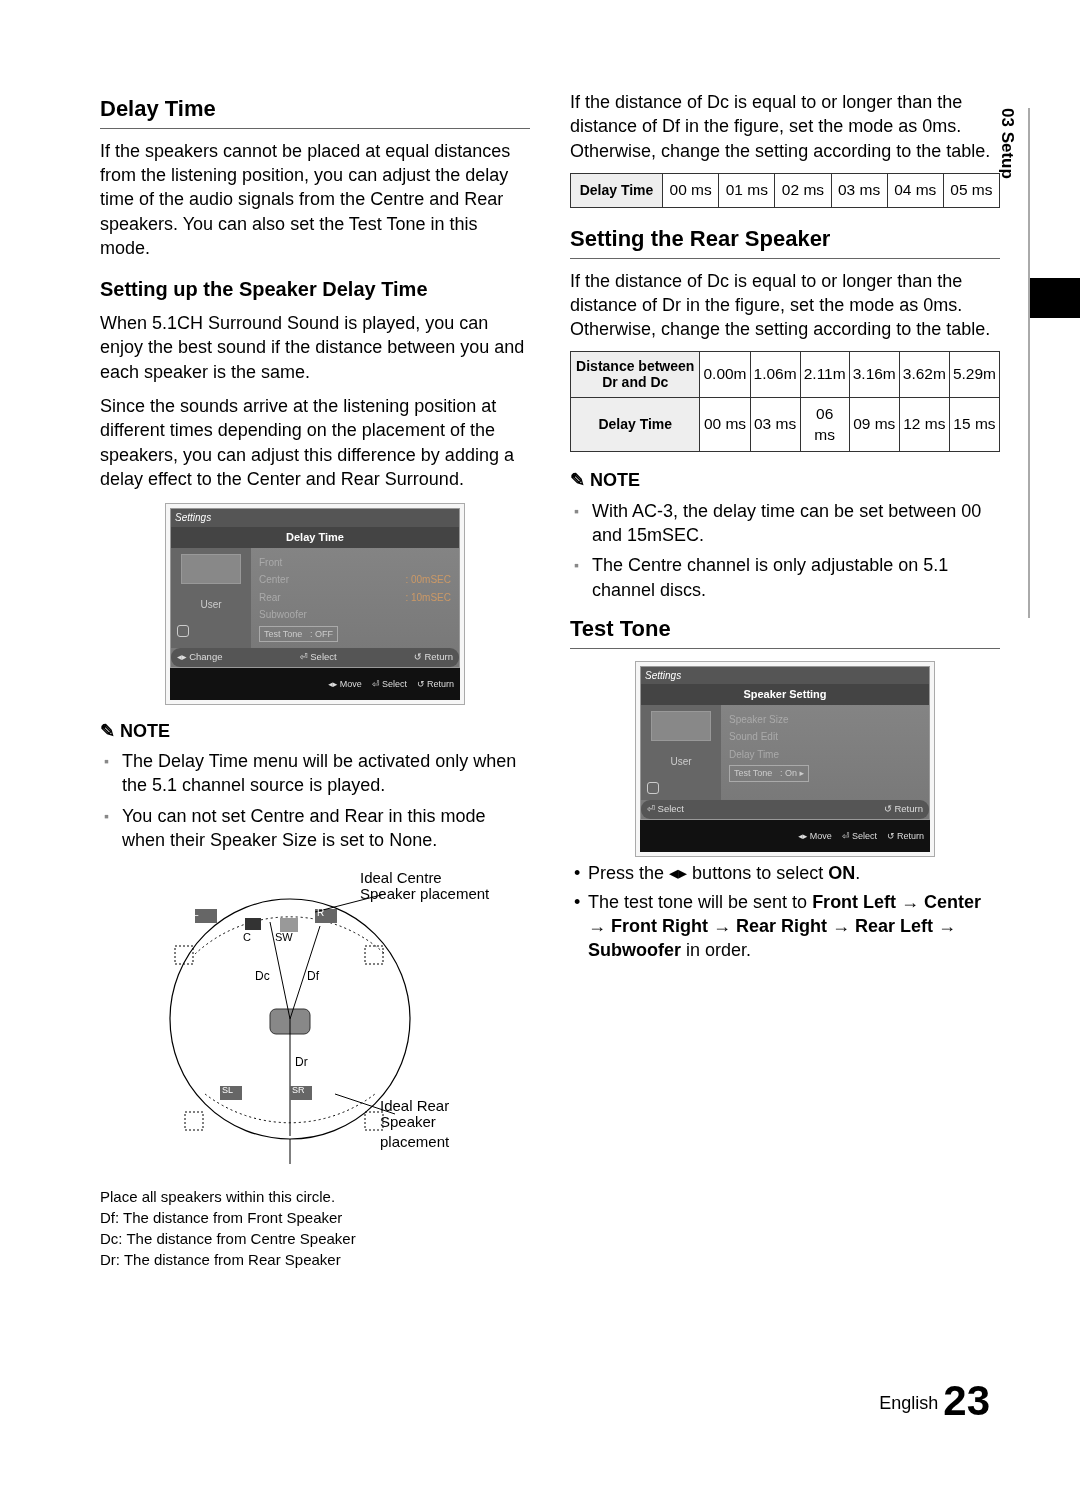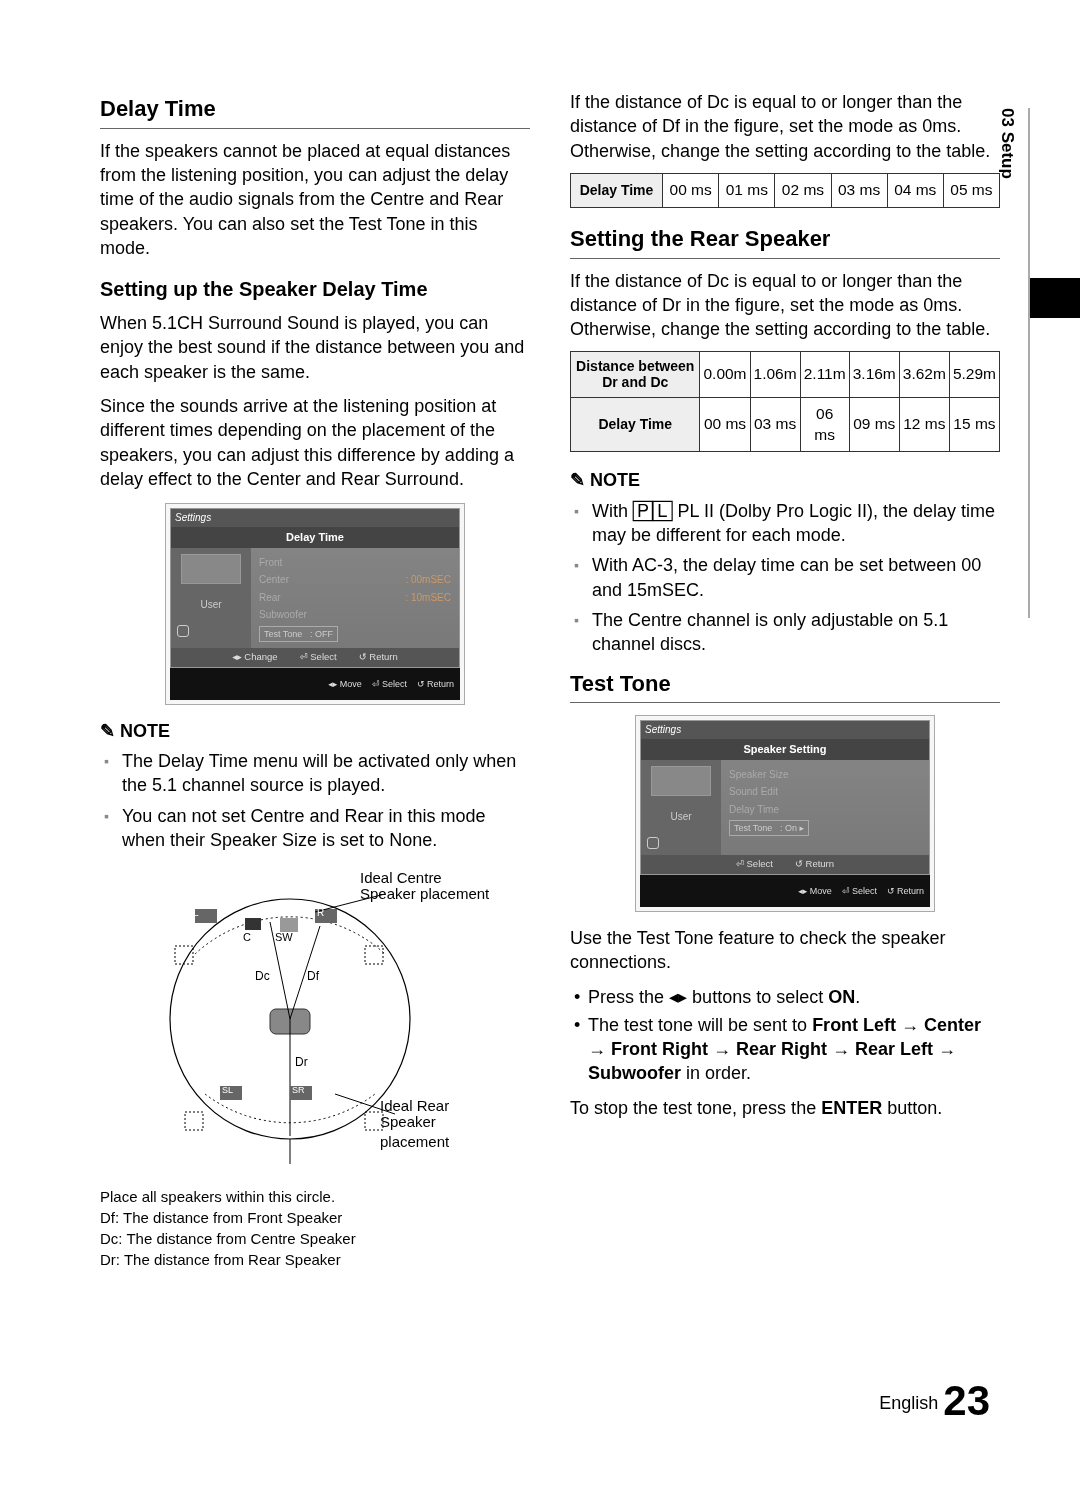--- a/index.html
+++ b/index.html
@@ -71,21 +71,21 @@
   .osd-title { background: #444; color: #fff; text-align: center; font-weight: bold; padding: 3px 0; font-size: 11px;}
   .osd-body { display:flex; }
   .osd-left { width: 80px; background: #666; padding: 6px; color:#ccc; display:flex; flex-direction:column; align-items:center; gap:4px;}
   .osd-left .screen-icon { width: 60px; height: 30px; background: #888; border:1px solid #999; }
   .osd-left .user { font-size:10px; color:#ccc; margin-top:10px;}
   .osd-left .corner { width:12px; height:12px; border:1px solid #ccc; border-radius:3px; align-self:flex-start; margin-top: 10px;}
   .osd-right { flex:1; padding: 6px 8px; }
   .osd-row { display:flex; justify-content:space-between; padding:2px 0; color:#aaa; font-size:10px;}
   .osd-row .val { color:#c96; }
   .osd-box { border:1px solid #aaa; display:inline-block; padding:1px 4px; font-size:9px; color:#ccc; margin-top:2px;}
-  .osd-foot { display:flex; justify-content:center; gap:22px; font-size:9.5px; color:#ddd; padding:3px 6px; background:#555; }
+  .osd-foot { display:flex; justify-content:space-between; gap:22px; font-size:9.5px; color:#ddd; padding:3px 6px; background:#555;border-radius:9px; }
   .bottom-strip { background:#111; color:#ddd; font-size:9px; display:flex; justify-content:flex-end; gap:10px; padding:10px 6px;text-align:right;}
 
   
   .diagram {
     position: relative;
     width: 360px;
     height: 310px;
     margin: 0 auto 12px;
     font-size: 13px;
   }
@@ -283,21 +283,20 @@
         <td>06 ms</td>
         <td>09 ms</td>
         <td>12 ms</td>
         <td>15 ms</td>
       </tr>
     </tbody>
       </table>
 
     <div class="note-label">NOTE</div>
     <ul class="note-list">
-      <li>With 🄿🄻 PL II (Dolby Pro Logic II), the delay time may be different for each mode.</li>
       <li>With AC-3, the delay time can be set between 00 and 15mSEC.</li>
       <li>The Centre channel is only adjustable on 5.1 channel discs.</li>
     </ul>
 
     <h2 class="sec-title">Test Tone</h2>
 
     <div class="osd">
       <div class="osd-inner">
         <div class="osd-top">Settings</div>
         <div class="osd-title">Speaker Setting</div>
@@ -325,31 +324,27 @@
           <span>↺ Return</span>
         </div>
       </div>
       <div class="bottom-strip">
         <span>◂▸ Move</span>
         <span>⏎ Select</span>
         <span>↺ Return</span>
       </div>
     </div>
 
-    <p style="margin-top:14px;">Use the Test Tone feature to check the speaker connections.</p>
     <ul class="bullet-list">
       <li>
         <span>Press the ◂▸ buttons to select </span><span class="bold">ON</span><span>.</span>
       </li>
       <li>
         <span>The test tone will be sent to </span><span class="bold">Front Left → Center → Front Right → Rear Right → Rear Left → Subwoofer</span><span> in order.</span>
       </li>
     </ul>
-    <p>
-      <span>To stop the test tone, press the </span><span class="bold">ENTER</span><span> button.</span>
-    </p>
   </div>
 </div>
 
 <div class="footer">
   <span>English</span>
   <span class="num">23</span>
 </div>
 
 </body></html>

